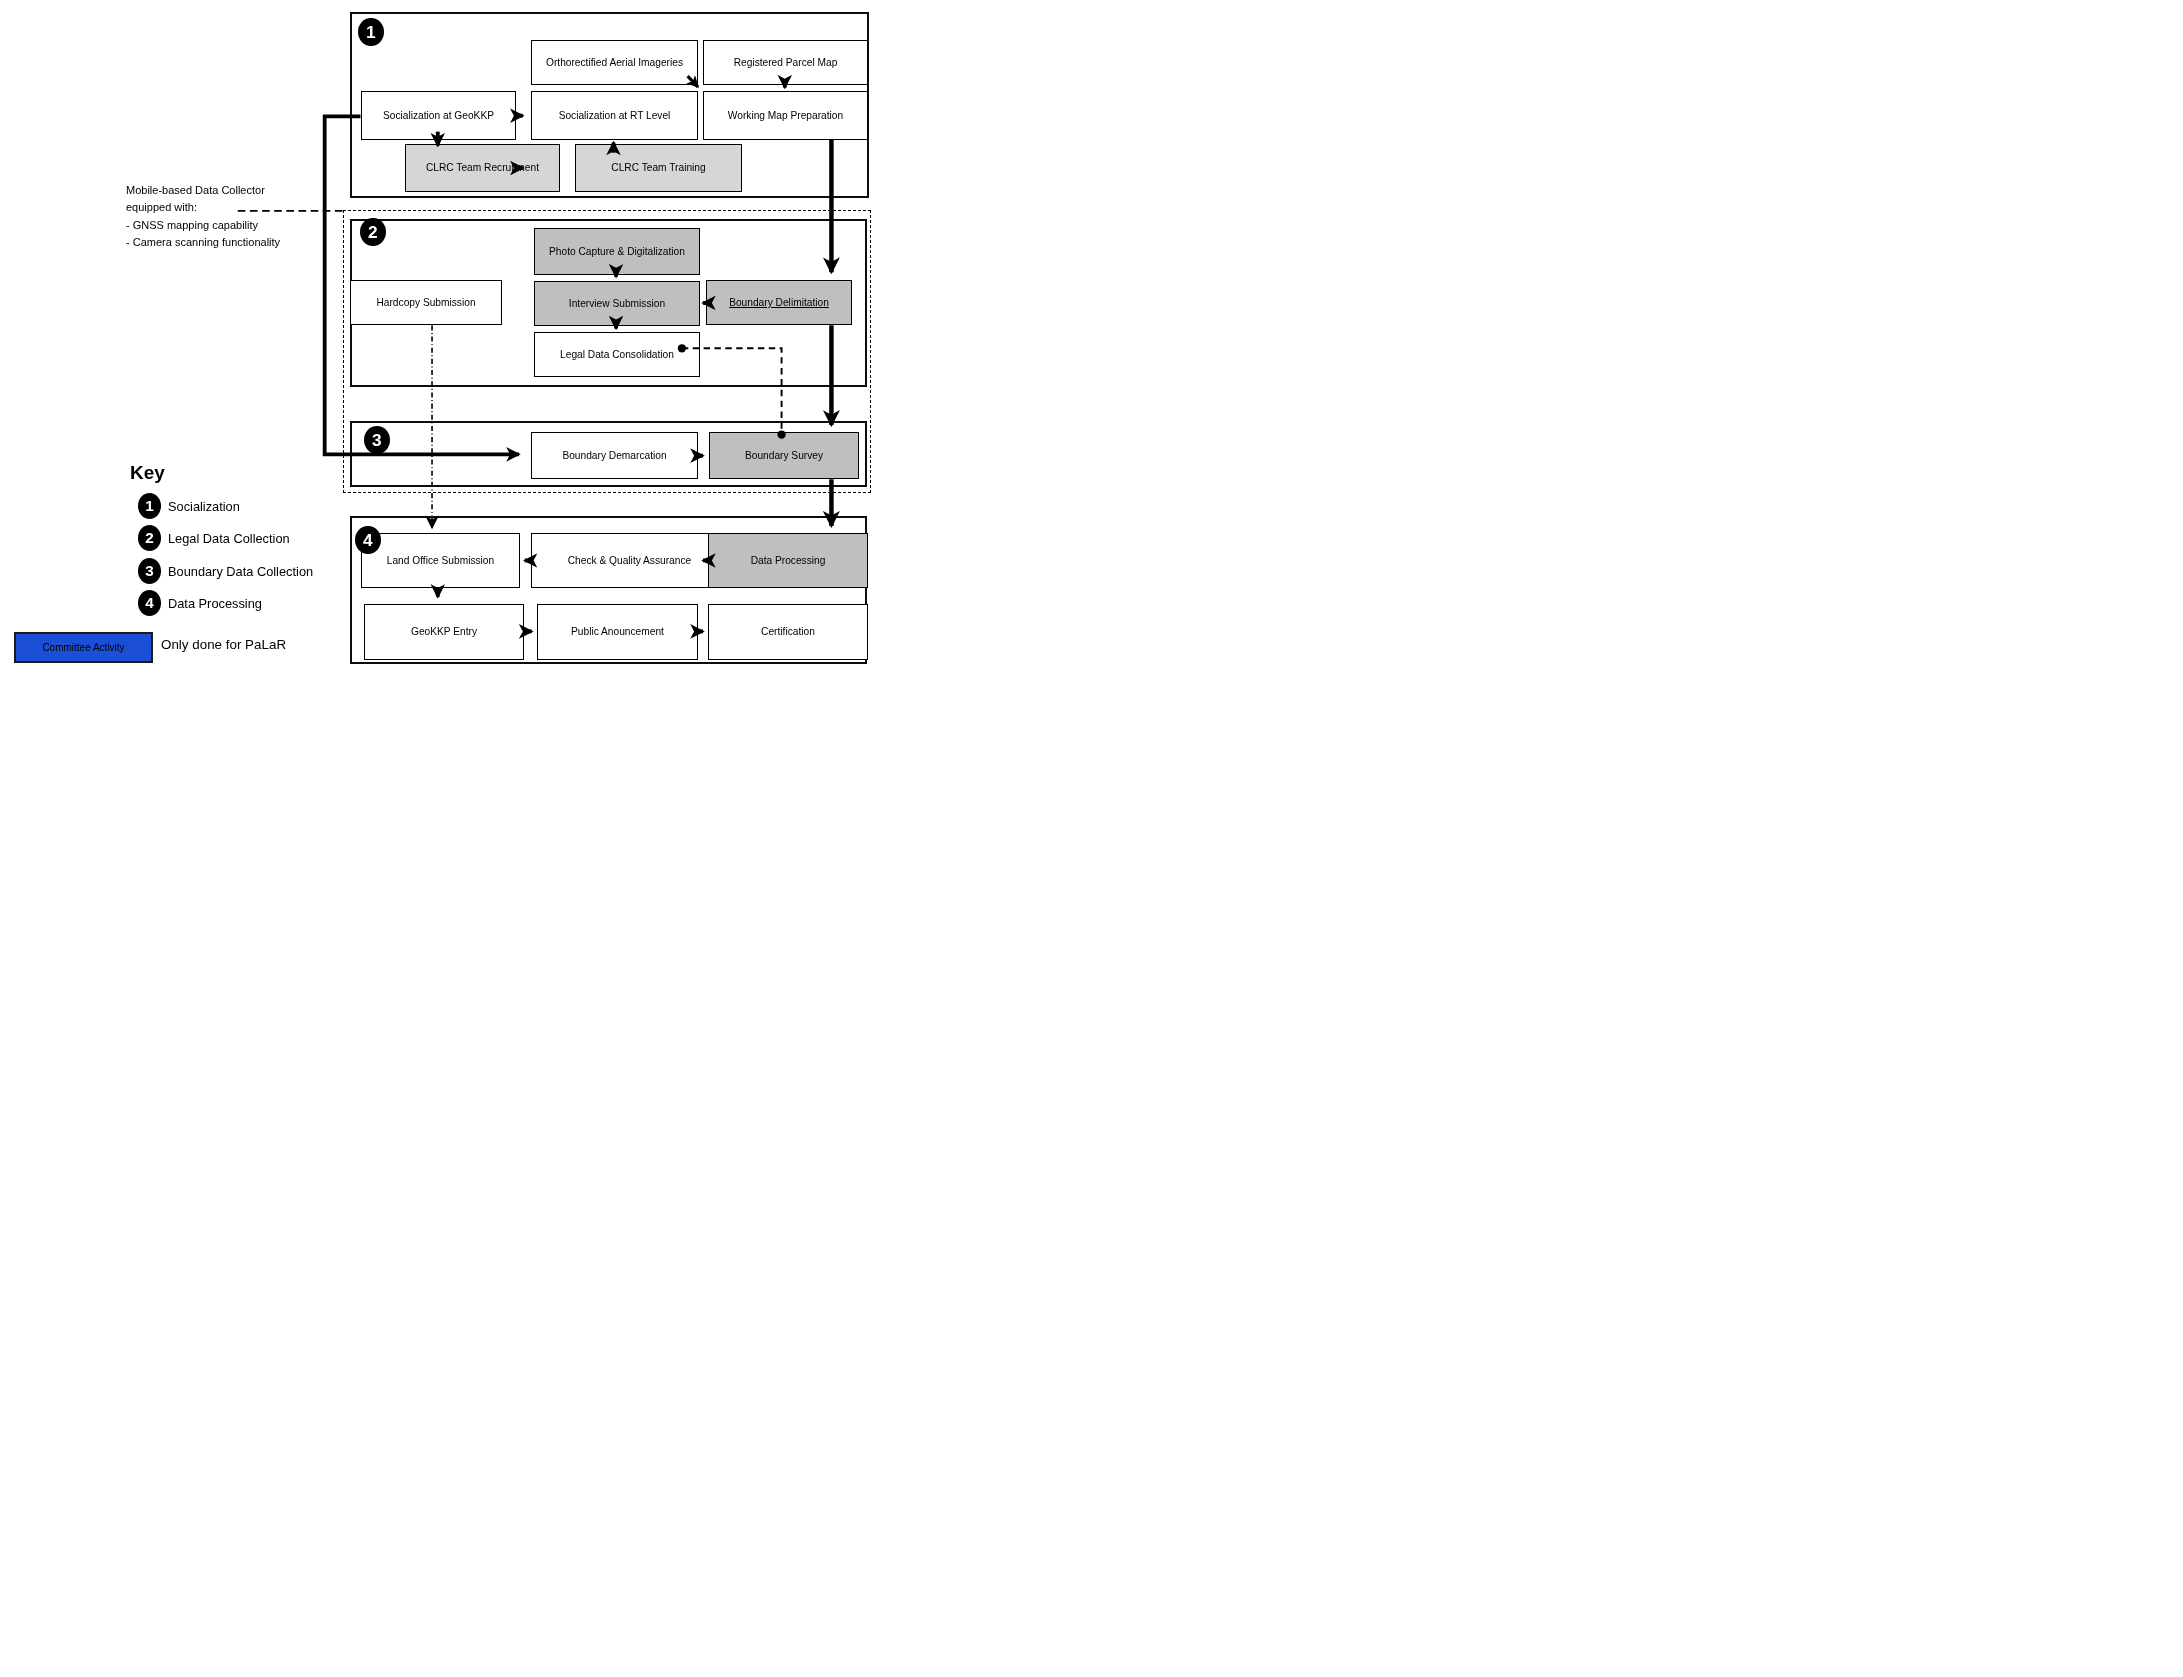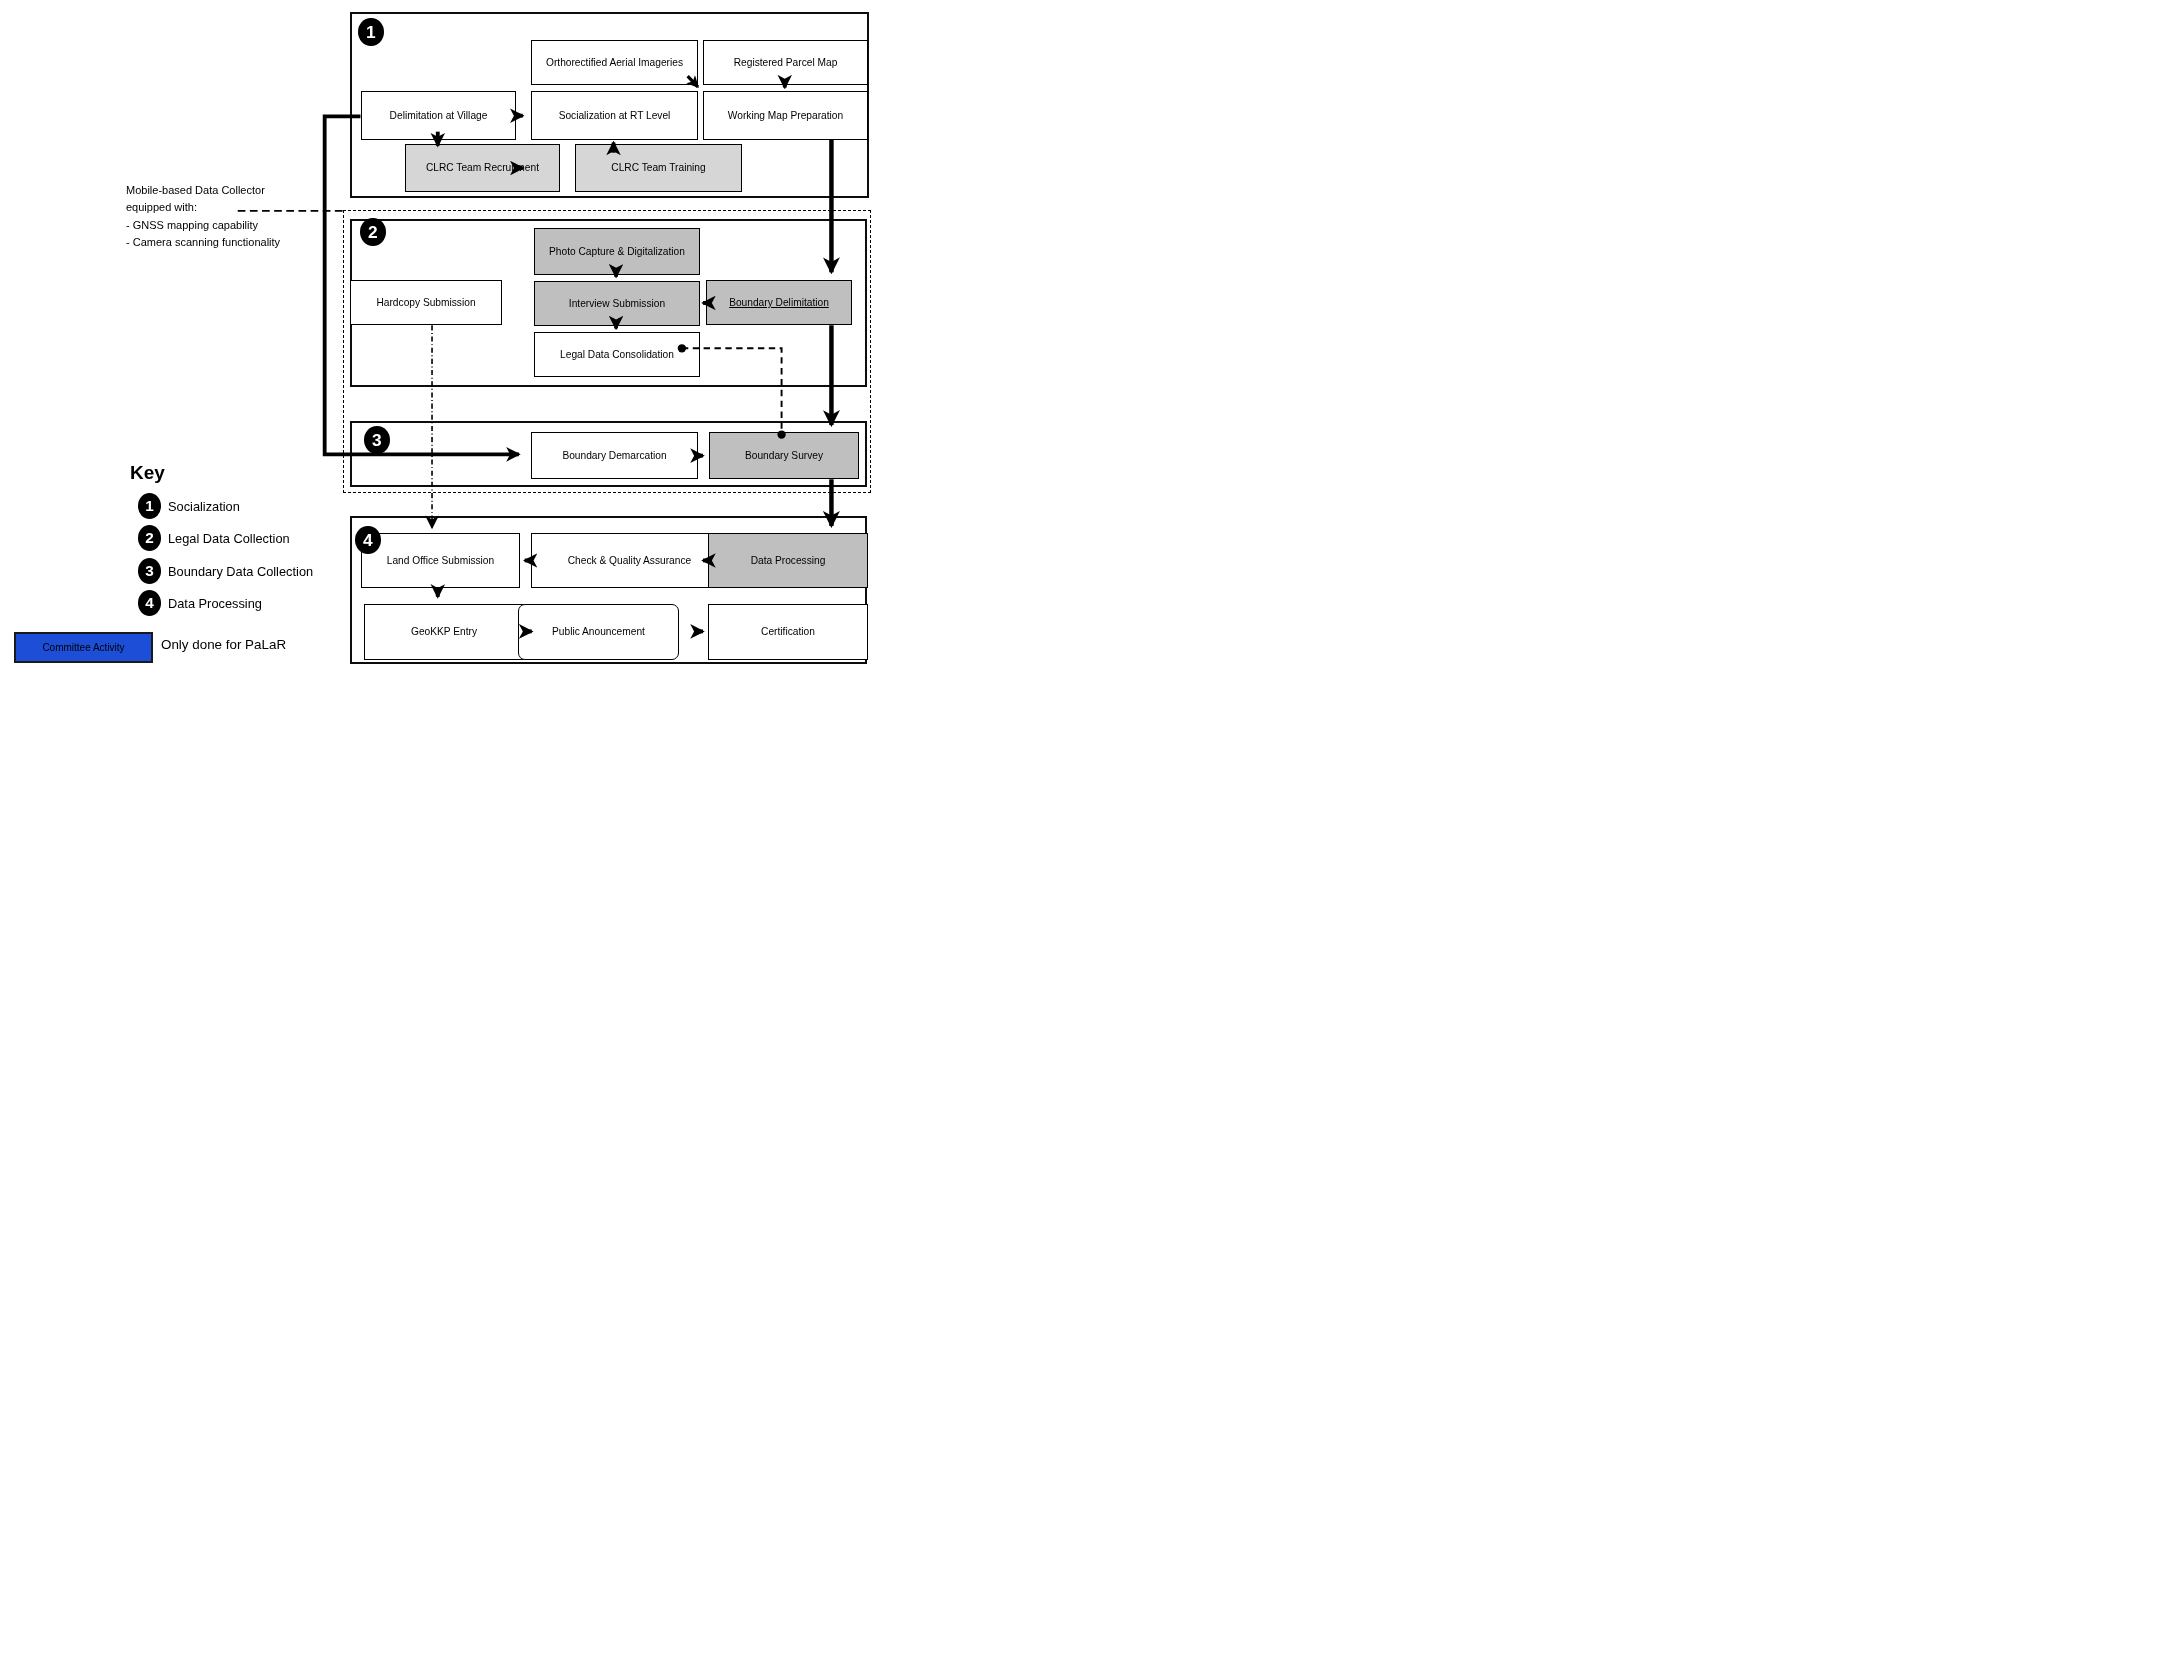--- a/index.html
+++ b/index.html
@@ -37,40 +37,40 @@
   <div class="group" style="left:350px;top:421px;width:517px;height:66px;"></div>
   <div class="group" style="left:350px;top:516px;width:517px;height:148px;"></div>
 
   <div class="badge" style="left:358px;top:18px;">1</div>
   <div class="badge" style="left:360px;top:218px;">2</div>
   <div class="badge" style="left:364px;top:426px;">3</div>
   <div class="badge" style="left:355px;top:526px;">4</div>
 
   <div class="node" style="left:531px;top:40px;width:167px;height:45px;">Orthorectified Aerial Imageries</div>
   <div class="node" style="left:703px;top:40px;width:165px;height:45px;">Registered Parcel Map</div>
-  <div class="node" style="left:361px;top:91px;width:155px;height:49px;">Delimitation at Village</div>
+  <div class="node" style="left:361px;top:91px;width:155px;height:49px;">Socialization at GeoKKP</div>
   <div class="node" style="left:531px;top:91px;width:167px;height:49px;">Socialization at RT Level</div>
   <div class="node" style="left:703px;top:91px;width:165px;height:49px;">Working Map Preparation</div>
   <div class="node gray-light" style="left:361px;top:144px;width:155px;height:48px;">CLRC Team Recruitment</div>
   <div class="node gray-light" style="left:531px;top:144px;width:167px;height:48px;">CLRC Team Training</div>
 
   <div class="node gray-dark" style="left:534px;top:228px;width:166px;height:47px;">Photo Capture &amp; Digitalization</div>
   <div class="node" style="left:350px;top:280px;width:152px;height:45px;">Hardcopy Submission</div>
   <div class="node gray-dark" style="left:534px;top:281px;width:166px;height:45px;">Interview Submission</div>
   <div class="node gray-dark" style="left:706px;top:280px;width:146px;height:45px;text-decoration:underline;">Boundary Delimitation</div>
   <div class="node" style="left:534px;top:332px;width:166px;height:45px;">Legal Data Consolidation</div>
 
   <div class="node" style="left:531px;top:432px;width:167px;height:47px;">Boundary Demarcation</div>
   <div class="node gray-dark" style="left:709px;top:432px;width:150px;height:47px;">Boundary Survey</div>
 
   <div class="node" style="left:361px;top:533px;width:159px;height:55px;">Land Office Submission</div>
   <div class="node" style="left:531px;top:533px;width:197px;height:55px;">Check &amp; Quality Assurance</div>
   <div class="node gray-dark" style="left:708px;top:533px;width:160px;height:55px;">Data Processing</div>
   <div class="node" style="left:364px;top:604px;width:160px;height:56px;">GeoKKP Entry</div>
-  <div class="node" style="left:518px;top:604px;width:161px;height:56px;border-radius:7px;">Public Anouncement</div>
+  <div class="node" style="left:537px;top:604px;width:161px;height:56px;">Public Anouncement</div>
   <div class="node" style="left:708px;top:604px;width:160px;height:56px;">Certification</div>
 
   <div class="annotation">
     <div>Mobile-based Data Collector</div>
     <div>equipped with:</div>
     <div>- GNSS mapping capability</div>
     <div>- Camera scanning functionality</div>
   </div>
 
   <div class="key-heading">Key</div>

